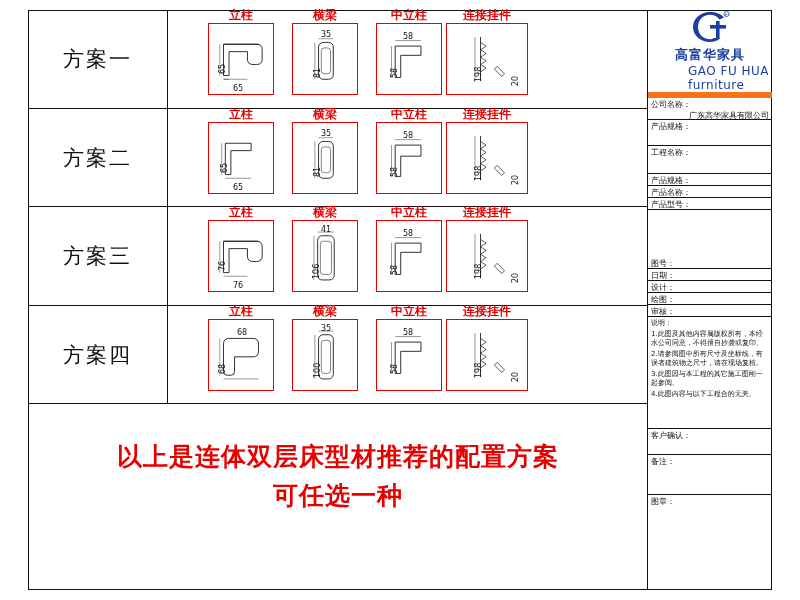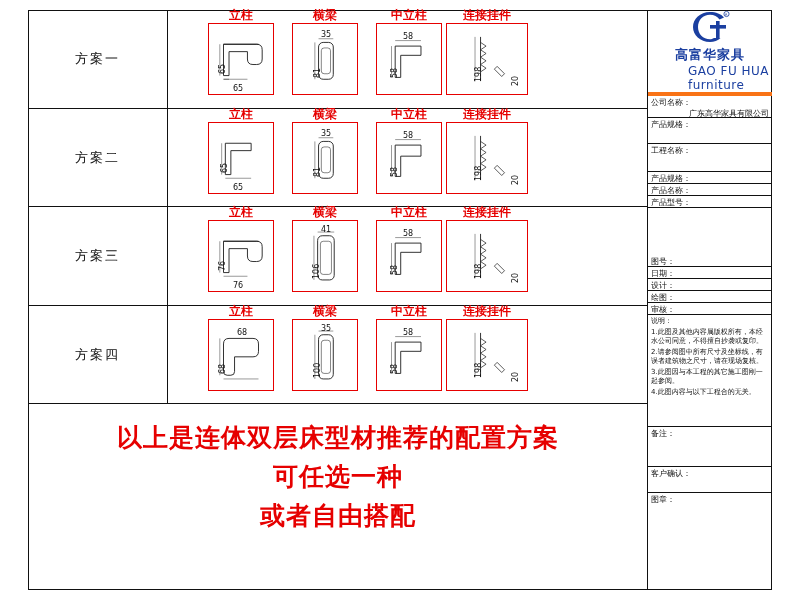--- a/index.html
+++ b/index.html
@@ -12,21 +12,21 @@
   
   .main-table{position:absolute;left:28px;top:10px;width:620px;height:580px;box-sizing:border-box;border-right:1px solid #111;}
   .row{position:absolute;left:0;width:620px;box-sizing:border-box;border-bottom:1px solid #111;}
   .row1{top:0;height:99px;}
   .row2{top:99px;height:98px;}
   .row3{top:197px;height:99px;}
   .row4{top:296px;height:98px;}
   .row5{top:373px;height:186px;border-bottom:none;}
 
   .label-cell{position:absolute;left:0;top:0;width:140px;height:100%;border-right:1px solid #111;box-sizing:border-box;display:flex;align-items:center;justify-content:center;}
-  .label-cell span{font-size:13px;color:#111;letter-spacing:2px;font-family:"DejaVu Sans",sans-serif;}
+  .label-cell span{font-size:21px;color:#111;letter-spacing:2px;font-family:"DejaVu Sans",sans-serif;}
 
   .profiles{position:absolute;left:140px;top:0;right:0;height:100%;}
 
   .pbox{position:absolute;top:50%;transform:translateY(-50%);width:66px;height:72px;border:1px solid #e60000;box-sizing:border-box;}
   .pbox .ptitle{position:absolute;top:-17px;left:50%;transform:translateX(-50%);white-space:nowrap;color:#e60000;font-size:12px;font-weight:bold;}
   .p1{left:40px;}
   .p2{left:124px;}
   .p3{left:208px;}
   .p4{left:278px;width:82px;}
 
@@ -34,21 +34,21 @@
   .dim{position:absolute;color:#111;font-size:8px;font-family:"DejaVu Sans",sans-serif;}
   .dim.vert{transform:rotate(-90deg);transform-origin:left top;white-space:nowrap;}
 
   
   .notice{position:absolute;left:0;top:0;width:100%;height:100%;display:flex;flex-direction:column;align-items:center;justify-content:center;gap:6px;}
   .notice div{color:#e60000;font-size:25px;font-weight:bold;letter-spacing:1px;text-align:center;font-family:"DejaVu Sans",sans-serif;}
 
   
   .titleblock{position:absolute;left:648px;top:10px;width:124px;height:580px;box-sizing:border-box;}
   .tb-row{position:relative;width:100%;box-sizing:border-box;border-bottom:1px solid #111;padding:1px 3px;font-size:8px;color:#111;line-height:11px;}
-  .logo-cell{height:82px;border-bottom:4px solid #f97316;display:flex;flex-direction:column;align-items:center;justify-content:center;}
+  .logo-cell{height:82px;border-bottom:6px solid #f97316;display:flex;flex-direction:column;align-items:center;justify-content:center;}
   .logo-mark{width:40px;height:34px;position:relative;}
   .logo-mark svg{display:block;}
   .logo-cn{font-size:13px;color:#1b3fa0;font-weight:bold;letter-spacing:1px;margin-top:2px;}
   .logo-en{font-size:12px;color:#1b3fa0;letter-spacing:0.5px;margin-left:40px;}
   .notes{font-size:7px;line-height:9.5px;padding:2px 3px;}
   .notes p{margin:0 0 1px 0;}
 </style>
 </head>
 <body>
 
@@ -278,21 +278,20 @@
           <div class="dim vert" style="left:64px;top:62px;">20</div>
         </div>
 
       </div>
     </div>
 
     <div class="row row5">
       <div class="notice">
         <div>以上是连体双层床型材推荐的配置方案</div>
         <div>可任选一种</div>
-        <div>或者自由搭配</div>
       </div>
     </div>
 
   </div>
 
   <div class="titleblock">
 
     <div class="logo-cell">
       <div class="logo-mark">
         <svg width="40" height="34" viewBox="0 0 40 34">
@@ -348,25 +347,25 @@
     </div>
 
     <div class="tb-row notes" style="height:112px;">
       <p>说明：</p>
       <p>1.此图及其他内容属版权所有，本经水公司同意，不得擅自抄袭或复印。</p>
       <p>2.请参阅图中所有尺寸及坐标线，有误者建筑物之尺寸，请在现场复核。</p>
       <p>3.此图因与本工程的其它施工图刚一起参阅。</p>
       <p>4.此图内容与以下工程合的无关。</p>
     </div>
 
+    <div class="tb-row" style="height:26px;">
+      <div>客户确认：</div>
+    </div>
     <div class="tb-row" style="height:40px;">
       <div>备注：</div>
     </div>
-    <div class="tb-row" style="height:26px;">
-      <div>客户确认：</div>
-    </div>
     <div class="tb-row" style="height:102px;border-bottom:none;">
       <div>图章：</div>
     </div>
 
   </div>
 
 </div>
 
 </body></html>

